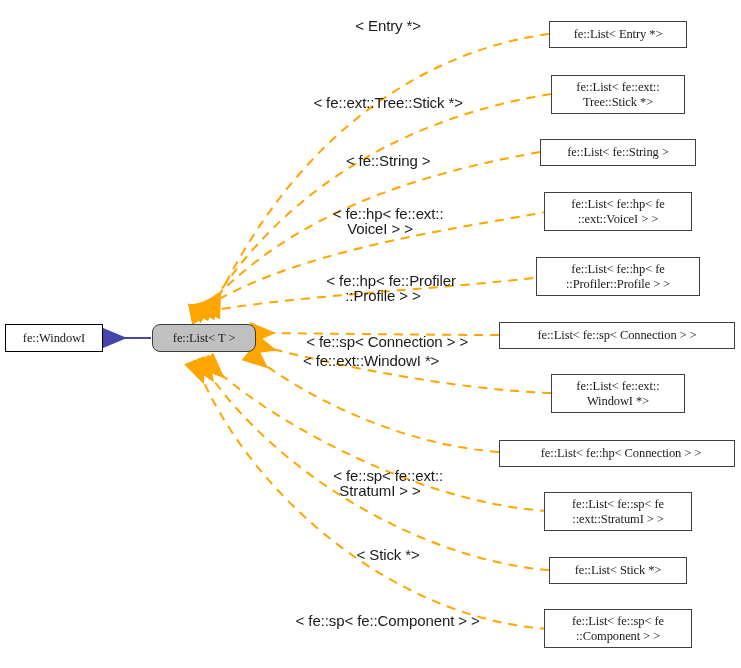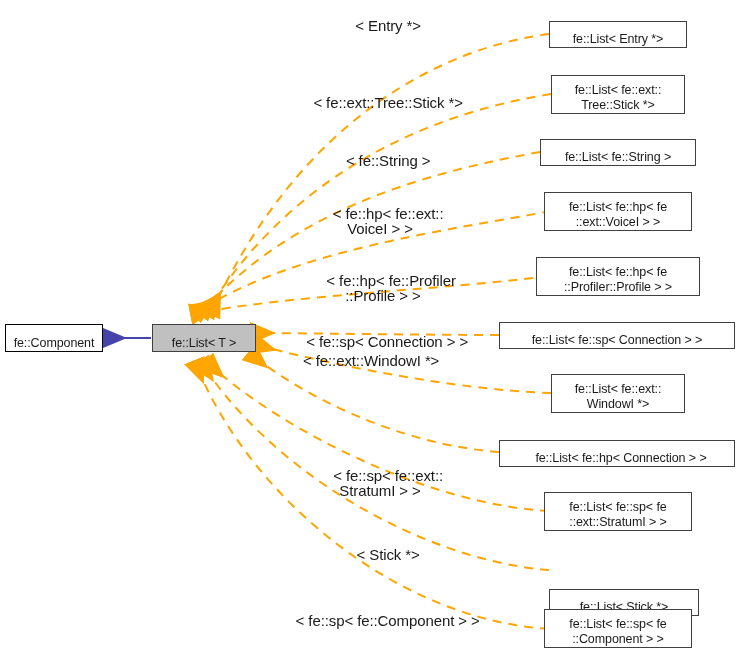--- a/index.html
+++ b/index.html
@@ -28,25 +28,26 @@
   .node {
     position: absolute;
     box-sizing: border-box;
     background: #ffffff;
     border: 1px solid #404040;
     color: #1a1a1a;
     font-size: 12.5px;
     line-height: 15px;
     text-align: center;
     display: flex;
-    align-items: flex-end;
+    align-items: center;
     justify-content: center;
     white-space: pre;
     z-index: 5;
     letter-spacing: -0.1px;
+    font-family: Liberation Serif, serif;
   }
   .node.root {
     background: #c0c0c0;
     border: 1px solid #404040;
   }
   .node.base {
     background: #ffffff;
     border: 1px solid #000000;
   }
   .edgelabel {
@@ -88,24 +89,24 @@
       <path d="M 499 335 C 420 335, 300 333, 252 333" marker-end="url(#arrow-tmpl)"></path>
       <path d="M 551 393 C 450 390, 310 360, 254 344" marker-end="url(#arrow-tmpl)"></path>
       <path d="M 499 452 C 400 445, 300 395, 250 353" marker-end="url(#arrow-tmpl)"></path>
       <path d="M 549 511 C 430 505, 280 430, 207 362" marker-end="url(#arrow-tmpl)"></path>
       <path d="M 549 570 C 420 560, 270 470, 201 362" marker-end="url(#arrow-tmpl)"></path>
       <path d="M 549 629 C 400 620, 250 500, 195 362" marker-end="url(#arrow-tmpl)"></path>
     </g>
   </svg>
 
   <div class="node base" style="left:5px; top:324px; width:98px; height:28px;">
-    <span>fe::Component</span>
-  </div>
-
-  <div class="node root" style="left:152px; top:324px; width:104px; height:28px;">
+    <span>fe::WindowI</span>
+  </div>
+
+  <div class="node root" style="left:152px; top:324px; width:104px; height:28px;border-radius:8px;">
     <span>fe::List&lt; T &gt;</span>
   </div>
 
   <div class="node" style="left:549px; top:21px; width:138px; height:27px;">
     <span>fe::List&lt; Entry *&gt;</span>
   </div>
 
   <div class="node" style="left:551px; top:75px; width:134px; height:39px;">
     <span>fe::List&lt; fe::ext::
 Tree::Stick *&gt;</span>
@@ -136,21 +137,21 @@
 
   <div class="node" style="left:499px; top:440px; width:236px; height:27px;padding-left:8px;">
     <span>fe::List&lt; fe::hp&lt; Connection &gt; &gt;</span>
   </div>
 
   <div class="node" style="left:544px; top:492px; width:148px; height:39px;">
     <span>fe::List&lt; fe::sp&lt; fe
 ::ext::StratumI &gt; &gt;</span>
   </div>
 
-  <div class="node" style="left:549px; top:589px; width:150px; height:27px;">
+  <div class="node" style="left:549px; top:557px; width:138px; height:27px;">
     <span>fe::List&lt; Stick *&gt;</span>
   </div>
 
   <div class="node" style="left:544px; top:609px; width:148px; height:39px;">
     <span>fe::List&lt; fe::sp&lt; fe
 ::Component &gt; &gt;</span>
   </div>
 
   <div class="edgelabel" style="left:290px; top:3px; width:180px;">
     <span>&lt; Entry *&gt;</span>

